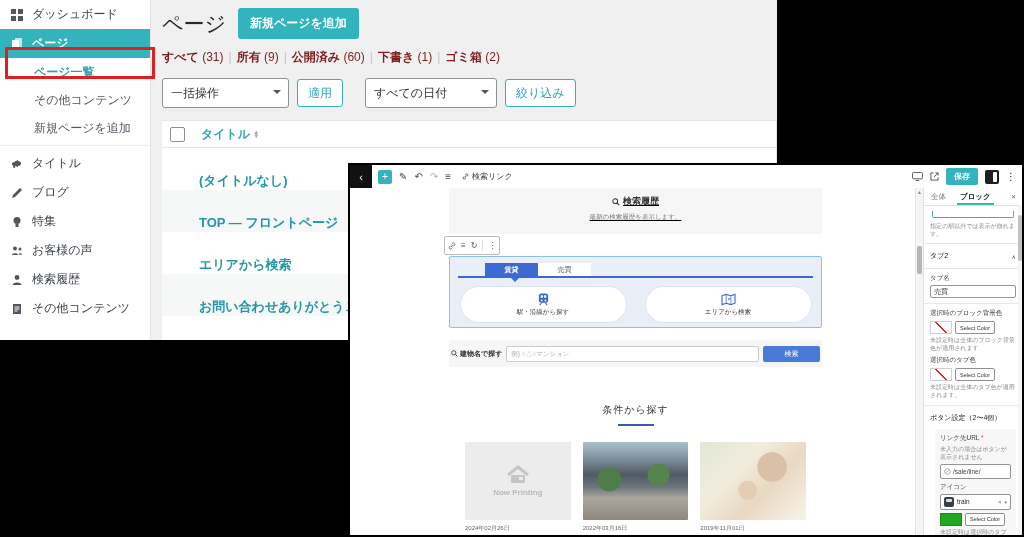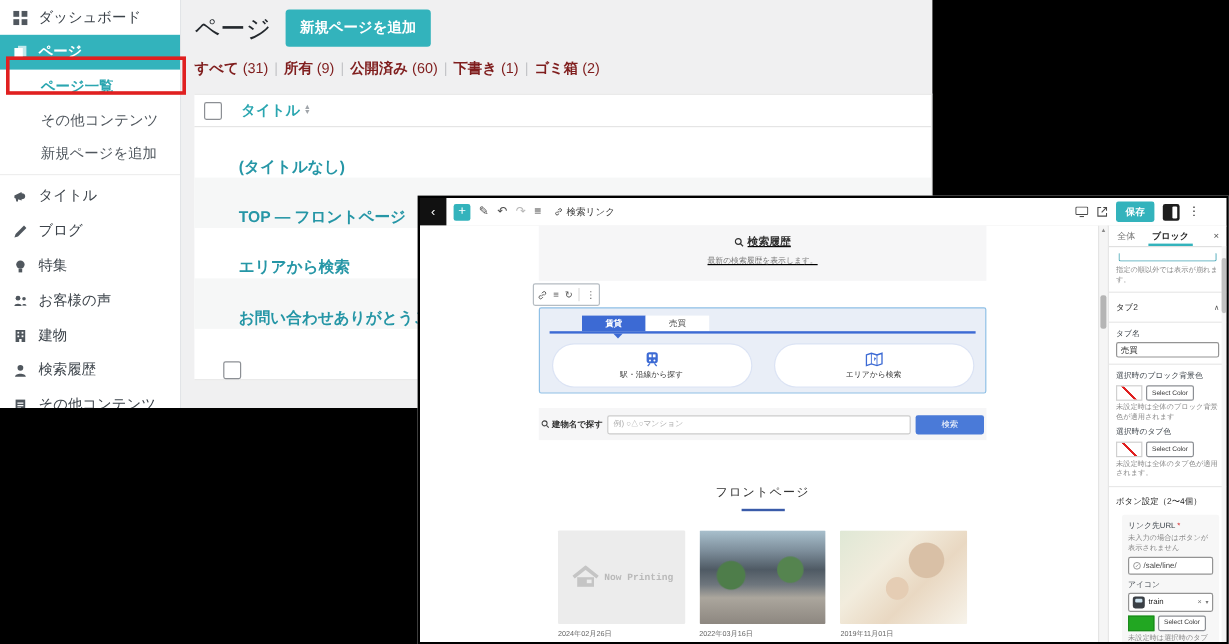--- a/index.html
+++ b/index.html
@@ -40,21 +40,21 @@
   .t-row .row-title{color:#2596a6;font-weight:bold;margin-left:29px;text-decoration:none;cursor:pointer;white-space:nowrap;}
   .t-row .with-cb{margin-left:16px;display:flex;align-items:center;gap:16px;}
   
   .editor-window{position:absolute;left:348px;top:163px;width:676px;height:374px;background:#fff;border:2px solid #000;box-sizing:border-box;overflow:hidden;}
   .editor-topbar{position:relative;height:23px;border-bottom:1px solid #e0e0e0;display:flex;align-items:center;background:#fff;}
   .back-btn{width:22px;height:23px;background:#111;color:#fff;display:flex;align-items:center;justify-content:center;font-size:11px;cursor:pointer;flex:0 0 22px;}
   .tb-left{display:flex;align-items:center;gap:7px;padding-left:6px;}
   .inserter-btn{width:14px;height:14px;background:#33b3bc;color:#fff;border-radius:2px;font-size:11px;line-height:13px;text-align:center;cursor:pointer;}
   .tb-ic{font-size:10px;color:#4a4a4a;cursor:pointer;line-height:1;}
   .doc-label{display:flex;align-items:center;gap:3px;font-size:8px;color:#333;margin-left:4px;}
-  .tb-right{margin-left:auto;display:flex;align-items:center;gap:7px;padding-right:22px;}
+  .tb-right{margin-left:auto;display:flex;align-items:center;gap:7px;padding-right:6px;}
   .save-btn{background:#33b3bc;color:#fff;font-size:8px;font-weight:bold;border:none;border-radius:2px;padding:3px 8px;cursor:pointer;}
   .panel-toggle{width:14px;height:14px;background:#1e1e1e;border-radius:2px;position:relative;cursor:pointer;}
   .panel-toggle:after{content:"";position:absolute;right:2px;top:2px;bottom:2px;width:4px;background:#fff;border-radius:1px;}
   .kebab{font-size:10px;color:#1e1e1e;cursor:pointer;}
   
   .editor-canvas{position:absolute;left:0;top:23px;right:99px;bottom:0;background:#fff;overflow:hidden;}
   .canvas-scrollbar{position:absolute;right:0;top:0;bottom:0;width:7px;background:#f5f5f5;border-left:1px solid #e4e4e4;}
   .canvas-scrollbar .thumb{position:absolute;left:1px;right:1px;top:58px;height:28px;background:#b5b5b5;border-radius:2px;}
   .canvas-scrollbar .arr{position:absolute;top:1px;left:0;right:0;text-align:center;font-size:5px;color:#888;}
   .preview-col{position:absolute;left:99px;top:0;width:373px;}
@@ -80,21 +80,21 @@
   .search-label{font-size:7px;font-weight:bold;color:#333;display:flex;align-items:center;gap:2px;flex:0 0 auto;}
   .bsearch-input{flex:1;height:16px;background:#fff;border:1px solid #ccc;border-radius:2px;font-size:6.5px;color:#aaa;padding:0 4px;box-sizing:border-box;}
   .bsearch-input::placeholder{color:#aaa;}
   .bsearch-btn{width:57px;height:16px;background:#4a7ad8;color:#fff;border:none;border-radius:2px;font-size:7px;cursor:pointer;}
   .cond-section{background:#fff;padding-top:36px;}
   .cond-title{text-align:center;font-size:10px;color:#333;letter-spacing:1px;}
   .cond-underline{width:36px;height:2px;background:#3a5ba9;margin:7px auto 0;}
   .cards-row{display:flex;gap:12px;padding:16px 16px 0;}
   .pcard{flex:1;cursor:pointer;}
   .pcard .img{height:78px;border-radius:1px;}
-  .img-now-printing{background:#ececec;display:flex;flex-direction:row;align-items:center;justify-content:center;gap:3px;font-family:Liberation Mono, monospace;}
+  .img-now-printing{background:#ececec;display:flex;flex-direction:column;align-items:center;justify-content:center;gap:3px;}
   .np-text{font-size:8px;font-weight:bold;color:#b9b9b9;}
   .img-school{background:
     radial-gradient(circle at 25% 48%, #4e7d4a 0 13%, rgba(0,0,0,0) 14%),
     radial-gradient(circle at 72% 42%, #55844f 0 12%, rgba(0,0,0,0) 13%),
     linear-gradient(180deg,#a9c0cd 0%,#7d8e9b 22%,#4f5a64 42%,#6e767d 58%,#aba69d 72%,#8d8780 100%);}
   .img-family{background:
     radial-gradient(circle at 68% 32%, #d9c0a6 0 16%, rgba(0,0,0,0) 17%),
     radial-gradient(circle at 45% 62%, #e5cdb4 0 12%, rgba(0,0,0,0) 13%),
     linear-gradient(135deg,#dfe8d5 0%,#f2ecdd 35%,#e9d8c2 62%,#f7f3ea 100%);}
   .pcard .date{font-size:6px;color:#666;margin-top:4px;}
@@ -202,35 +202,20 @@
               <path d="M1 10 C1 7.5 7 7.5 7 10 Z"></path>
               <path d="M7.5 9.5 C8 7.8 11 8 11 9.8 Z"></path>
             </g>
           </svg>
       </span>
       <span>お客様の声</span>
     </div>
     <div class="menu-item">
       <span class="mi">
         <svg width="12" height="12" viewBox="0 0 12 12">
-            <rect x="2" y="1" width="8" height="10" fill="#50575e"></rect>
-            <g fill="#fff">
-              <rect x="3.5" y="2.5" width="1.5" height="1.5"></rect>
-              <rect x="7" y="2.5" width="1.5" height="1.5"></rect>
-              <rect x="3.5" y="5.5" width="1.5" height="1.5"></rect>
-              <rect x="7" y="5.5" width="1.5" height="1.5"></rect>
-              <rect x="5" y="8.5" width="2" height="2.5"></rect>
-            </g>
-          </svg>
-      </span>
-      <span>建物</span>
-    </div>
-    <div class="menu-item">
-      <span class="mi">
-        <svg width="12" height="12" viewBox="0 0 12 12">
             <circle cx="6" cy="3.5" r="2.4" fill="#50575e"></circle>
             <path d="M1.5 11 C1.5 7.5 10.5 7.5 10.5 11 Z" fill="#50575e"></path>
           </svg>
       </span>
       <span>検索履歴</span>
     </div>
     <div class="menu-item">
       <span class="mi">
         <svg width="12" height="12" viewBox="0 0 12 12">
             <rect x="2" y="1" width="8" height="10" fill="#50575e"></rect>
@@ -247,20 +232,31 @@
     <div class="red-annotation"></div>
   </div>
 
   <div class="admin-main">
     <div class="admin-title-row">
       <span class="admin-page-title">ページ</span>
       <button class="add-new-btn">新規ページを追加</button>
     </div>
     <div class="subsubsub">
       <a>すべて</a>&nbsp;<span class="cnt">(31)</span><span class="sep">|</span><a>所有</a>&nbsp;<span class="cnt">(9)</span><span class="sep">|</span><a>公開済み</a>&nbsp;<span class="cnt">(60)</span><span class="sep">|</span><a>下書き</a>&nbsp;<span class="cnt">(1)</span><span class="sep">|</span><a>ゴミ箱</a>&nbsp;<span class="cnt">(2)</span>
+    </div>
+    <div class="filter-row">
+      <div class="wp-select" style="width:95px;">
+          <span>一括操作</span>
+        </div>
+      <button class="ghost-btn">適用</button>
+      <div style="width:6px;"></div>
+      <div class="wp-select" style="width:100px;">
+          <span>すべての日付</span>
+        </div>
+      <button class="ghost-btn">絞り込み</button>
     </div>
     <div class="pages-table">
       <div class="t-header">
         <span class="wp-checkbox"></span>
         <span class="col-title">
           <span>タイトル</span>
           <span class="sort-arrows">
               <span>▲</span>
               <span>▼</span>
             </span>
@@ -383,21 +379,21 @@
               <circle cx="4" cy="4" r="3" fill="none" stroke="#444" stroke-width="1.3"></circle>
               <line x1="6.3" y1="6.3" x2="9" y2="9" stroke="#444" stroke-width="1.3"></line>
             </svg>
           <span>建物名で探す</span>
         </span>
         <input class="bsearch-input" placeholder="例) ○△○マンション" style="">
         <button class="bsearch-btn">検索</button>
       </div>
 
       <div class="cond-section">
-        <div class="cond-title">フロントページ</div>
+        <div class="cond-title">条件から探す</div>
         <div class="cond-underline"></div>
         <div class="cards-row">
           <div class="pcard">
             <div class="img img-now-printing">
               <svg width="26" height="20" viewBox="0 0 26 20">
                 <path d="M3 10 L13 2 L23 10" fill="none" stroke="#c5c5c5" stroke-width="3"></path>
                 <rect x="6" y="10" width="14" height="8" fill="#c5c5c5"></rect>
                 <rect x="14" y="12" width="4" height="3" fill="#ececec"></rect>
               </svg>
               <span class="np-text">Now Printing</span>

